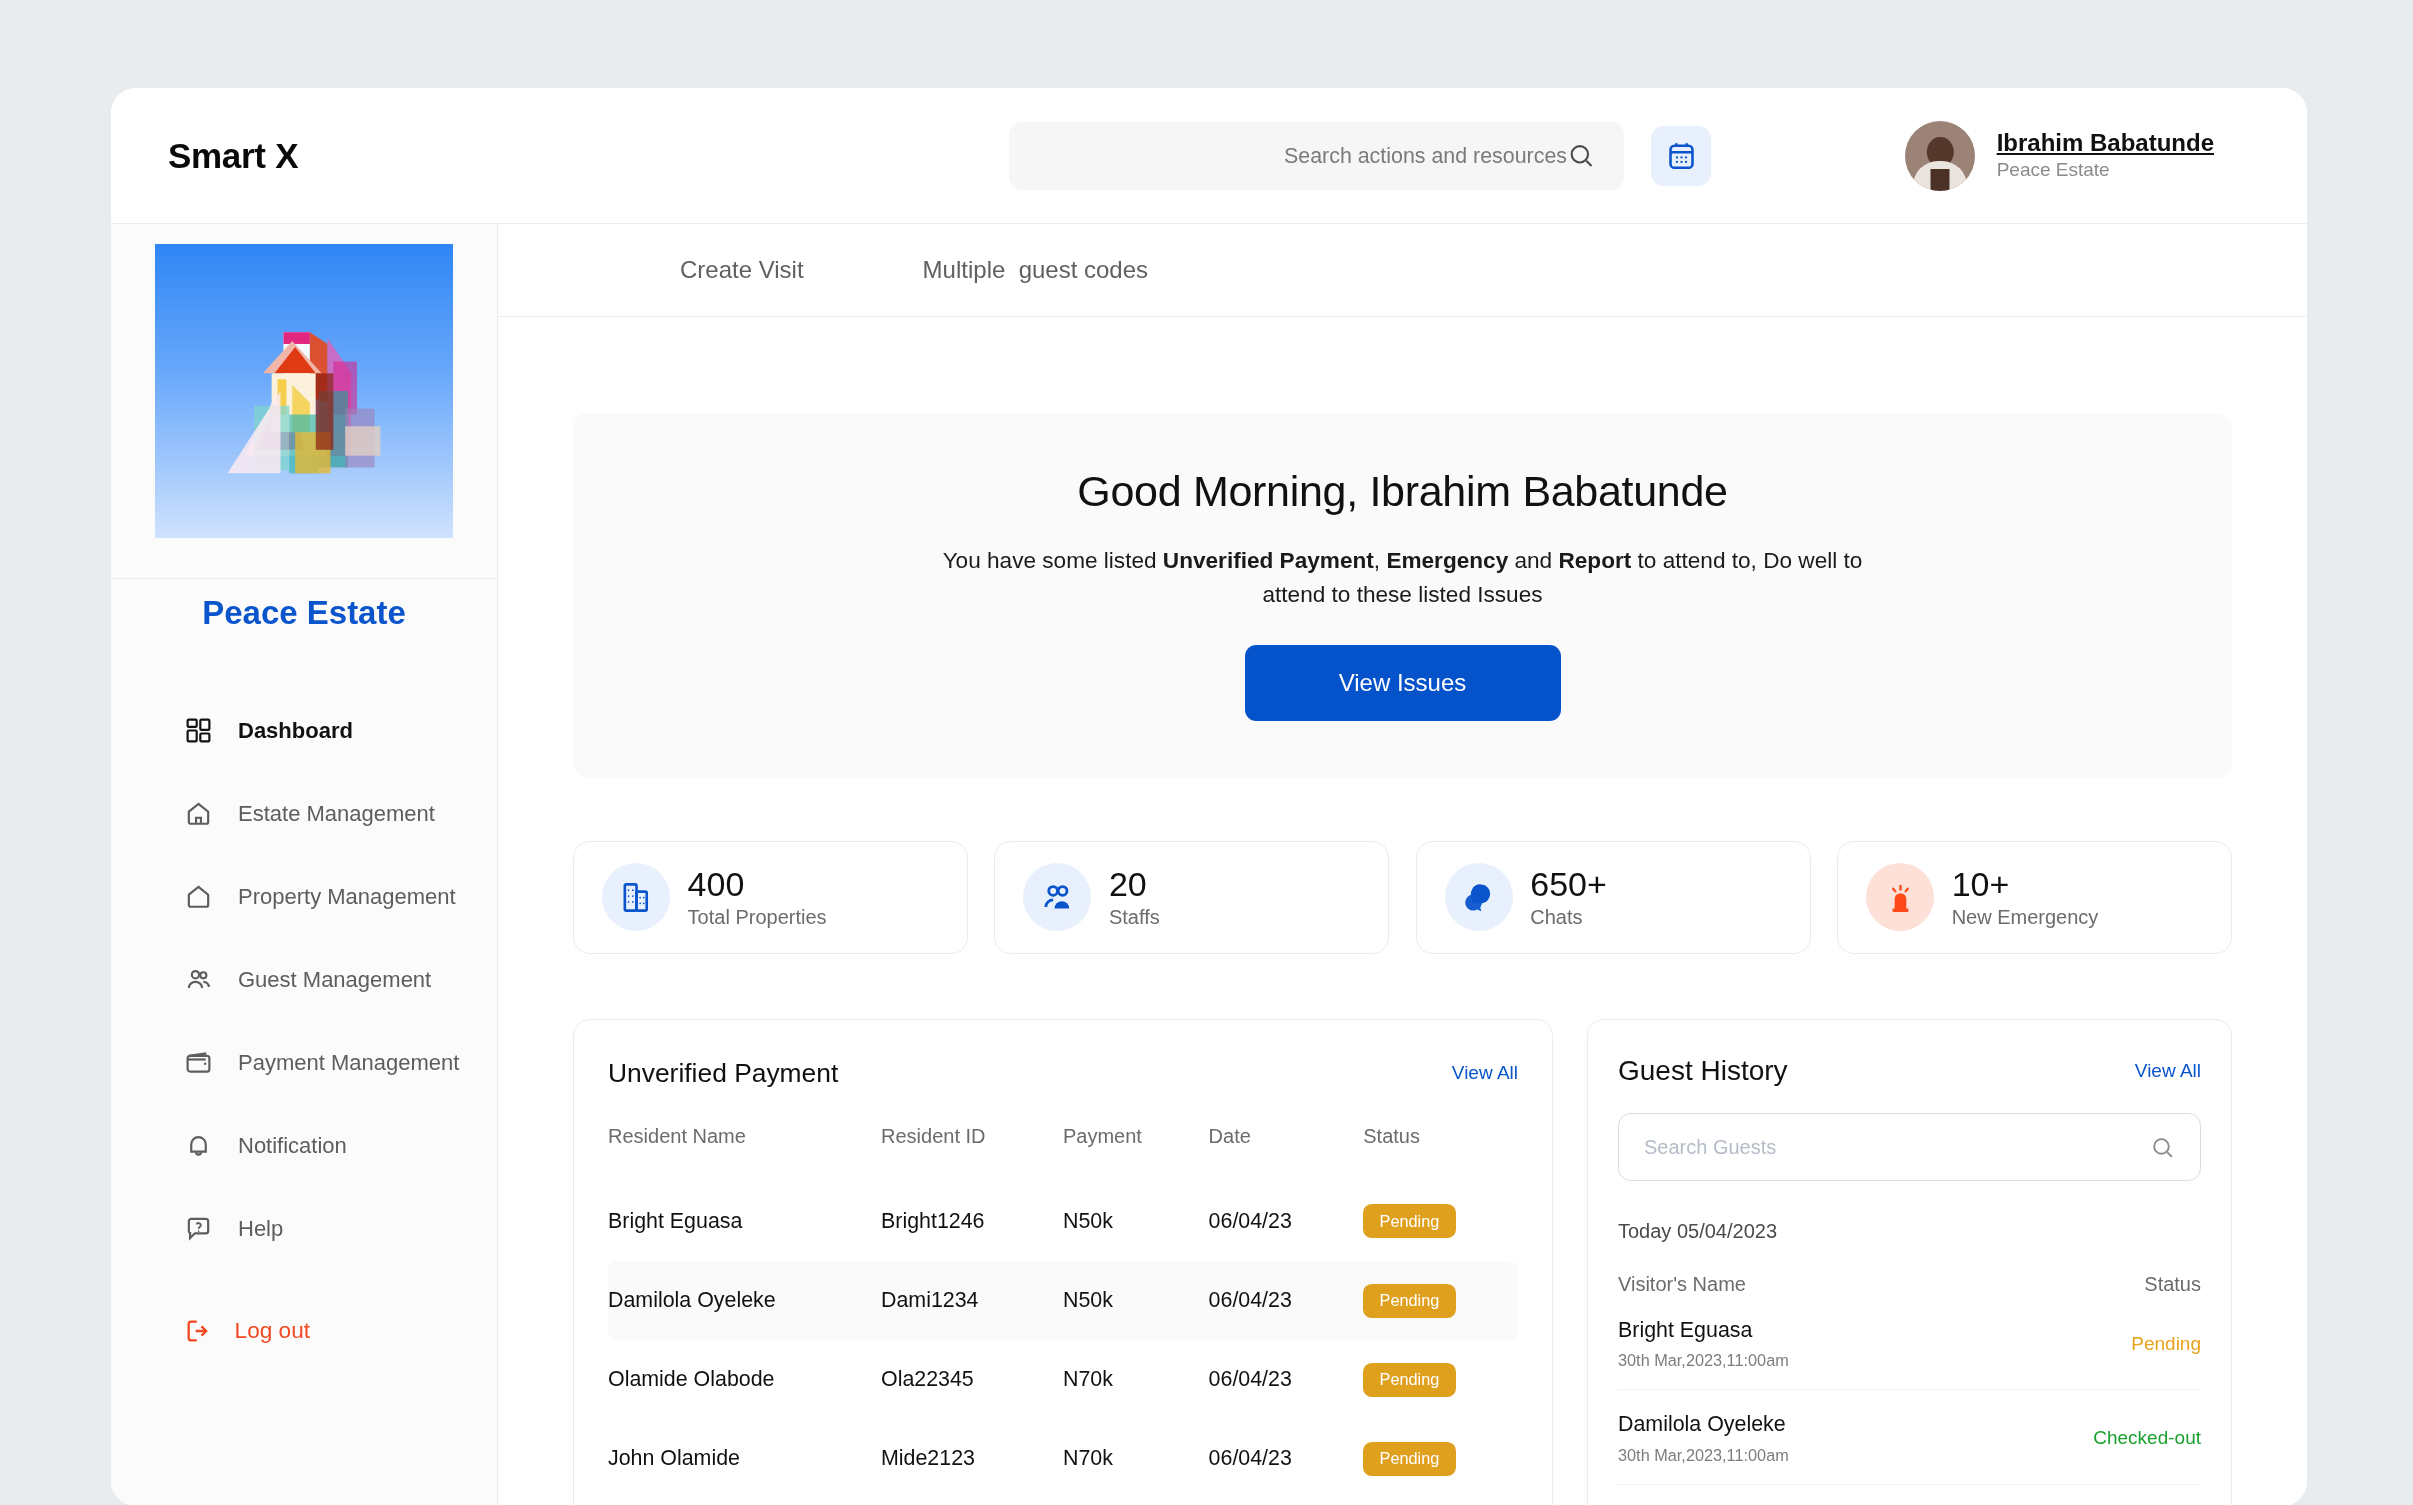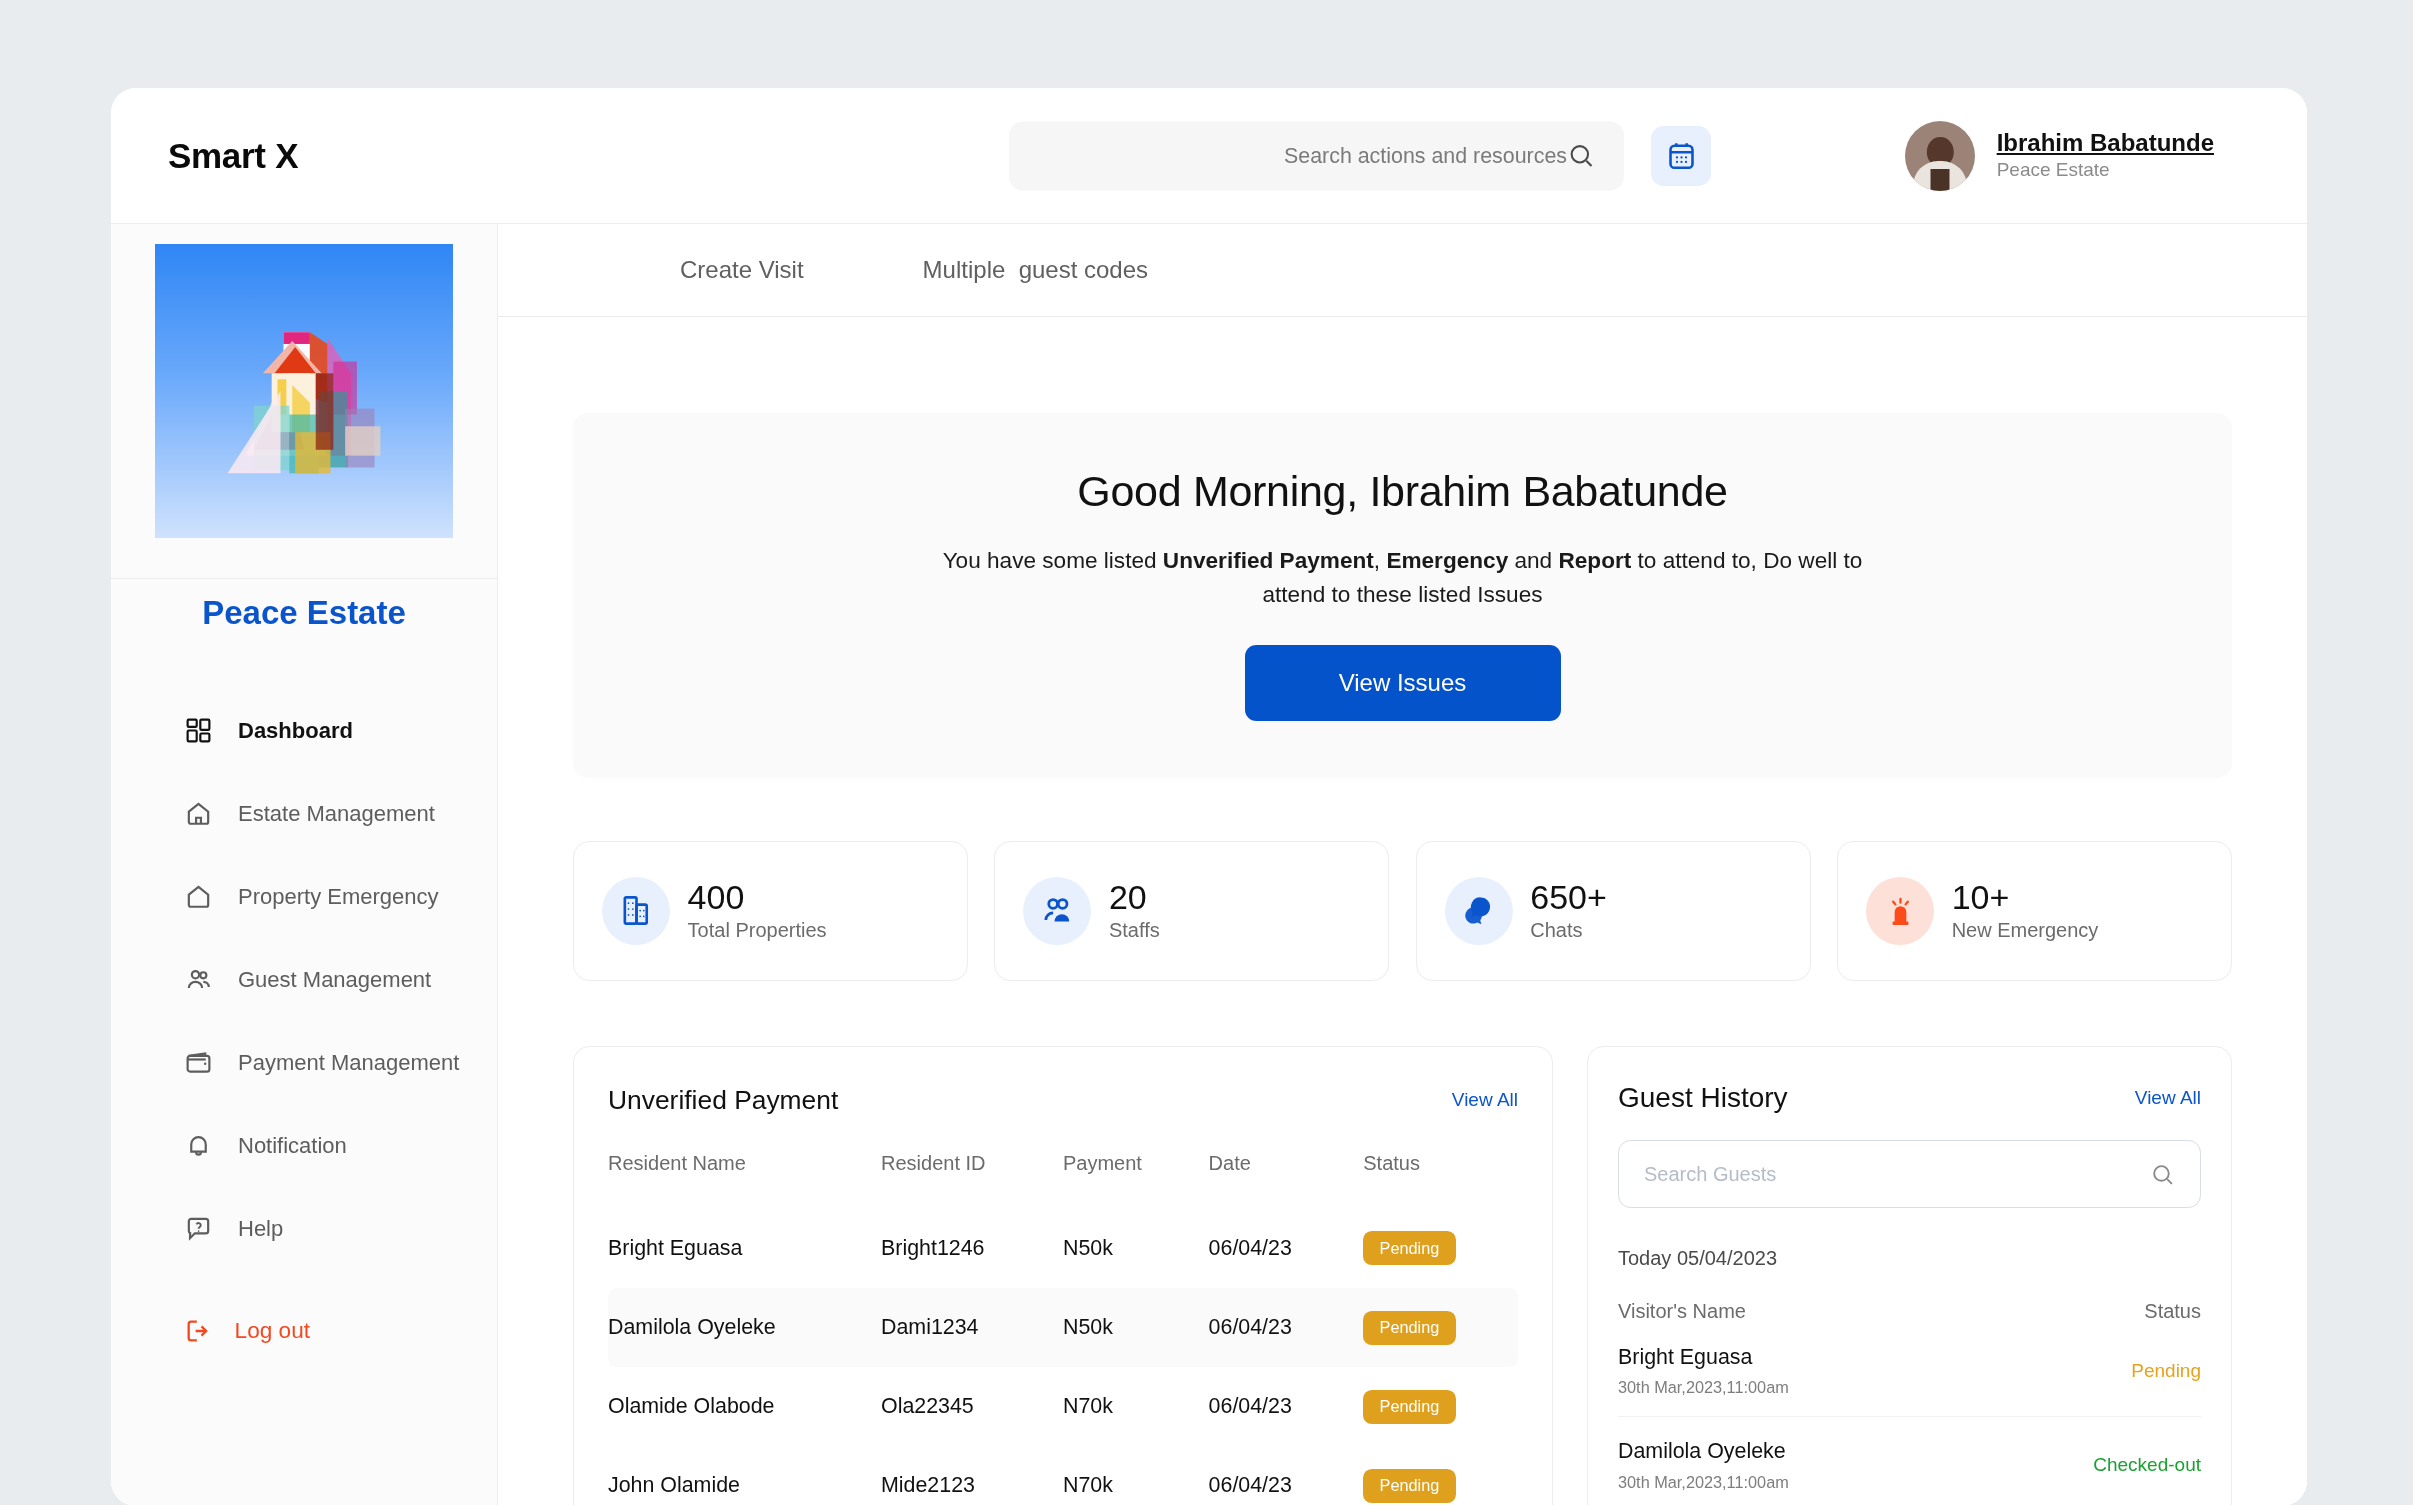--- a/index.html
+++ b/index.html
@@ -178,21 +178,21 @@
     display: inline-block; margin-top: 33px;
     background: #0553cb; color: #fff;
     font-size: 24px; font-family: "Liberation Sans", sans-serif;
     border: none; border-radius: 11.3px;
     padding: 24px 0; width: 316px;
     cursor: pointer;
   }
 
   .stats { display: flex; gap: 26.4px; margin-top: 63px; }
   .stat {
-    flex: 1; height: 140px;
+    flex: 1; height: 113px;
     border: 1.3px solid #ececec; border-radius: 16.3px;
     display: flex; align-items: center; gap: 17.6px;
     padding: 0 28px;
   }
   .stat .circ {
     width: 68px; height: 68px; border-radius: 50%;
     background: #e8f0fe; flex: 0 0 68px;
     display: flex; align-items: center; justify-content: center;
   }
   .stat .circ.red { background: #fde0d8; }
@@ -346,21 +346,21 @@
           <path d="M4 10.5 12 4l8 6.5V19a1.5 1.5 0 0 1-1.5 1.5h-13A1.5 1.5 0 0 1 4 19z"></path>
           <path d="M10 20.5v-5h4v5"></path>
         </svg>
         <span class="lbl">Estate Management</span>
       </div>
 
       <div class="nav-item">
         <svg class="ic" viewBox="0 0 24 24" fill="none" stroke="currentColor" stroke-width="1.8">
           <path d="M4 10.5 12 4l8 6.5V19a1.5 1.5 0 0 1-1.5 1.5h-13A1.5 1.5 0 0 1 4 19z"></path>
         </svg>
-        <span class="lbl">Property Emergency</span>
+        <span class="lbl">Property Management</span>
       </div>
 
       <div class="nav-item">
         <svg class="ic" viewBox="0 0 24 24" fill="none" stroke="currentColor" stroke-width="1.8">
           <circle cx="9.5" cy="8" r="3"></circle>
               <circle cx="16" cy="8.5" r="2.5"></circle>
           <path d="M4 19c0-3 2.5-5 5.5-5s5.5 2 5.5 5"></path>
           <path d="M16 14c2.6 0 4.5 1.8 4.5 4.3"></path>
         </svg>
         <span class="lbl">Guest Management</span>

